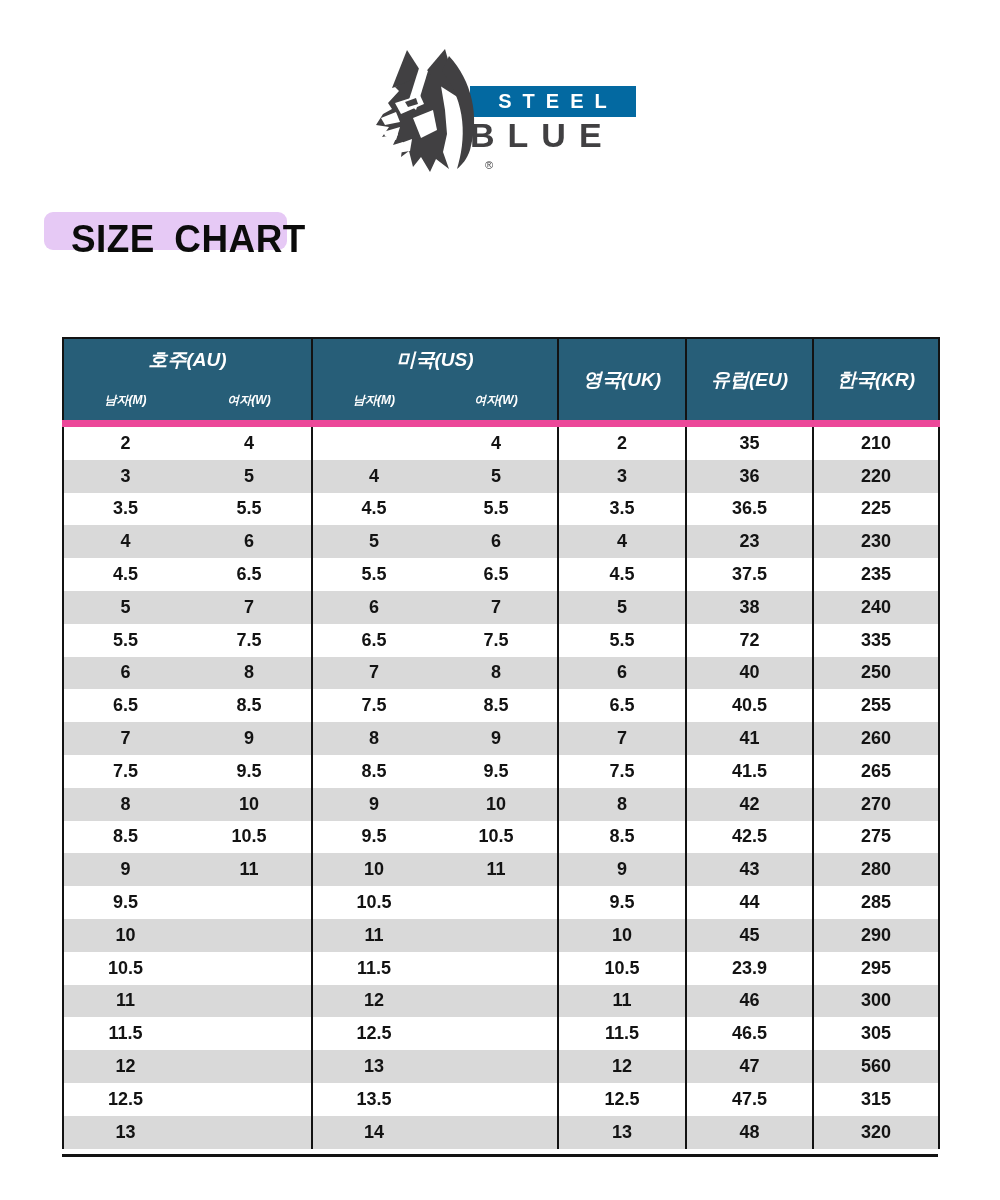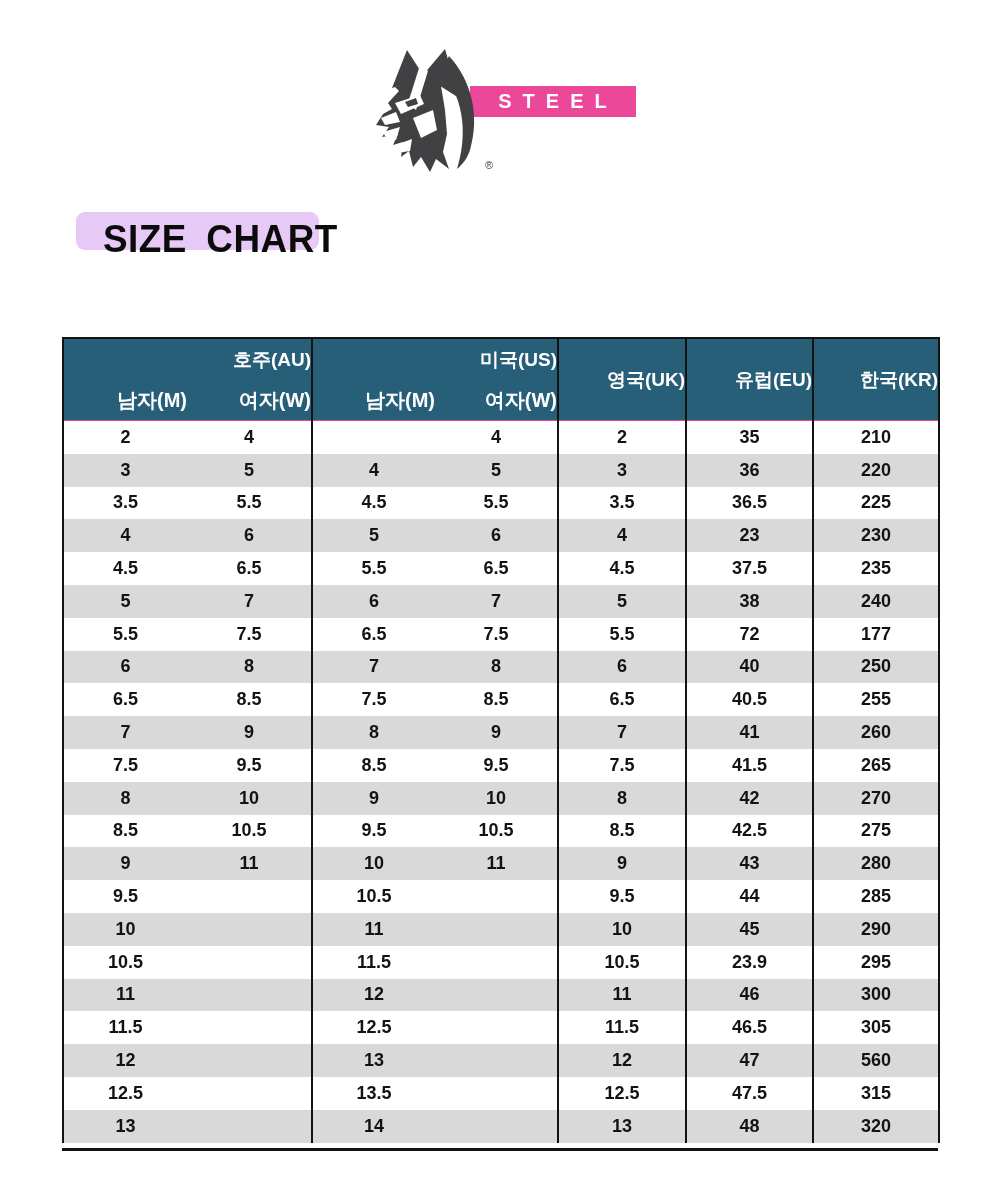--- a/index.html
+++ b/index.html
@@ -6,51 +6,51 @@
   body{
     width:1000px;height:1200px;position:relative;background:#ffffff;
     font-family:"Liberation Sans","DejaVu Sans",sans-serif;color:#131313;
     overflow:hidden;
   }
   
   .logo{position:absolute;left:375px;top:48px;width:266px;height:127px;}
   .logo svg{position:absolute;left:0;top:0;z-index:2;}
   .steel-bar{
     position:absolute;left:95px;top:38px;width:166px;height:31px;z-index:1;
-    background:#ec4899;color:#ffffff;font-weight:700;font-size:20px;
+    background:#0369a1;color:#ffffff;font-weight:700;font-size:20px;
     letter-spacing:11px;line-height:31px;text-align:center;text-indent:10px;
   }
   .blue-word{
     position:absolute;left:95px;top:70px;width:180px;z-index:1;
     color:#414042;font-weight:800;font-size:34px;line-height:34px;
     letter-spacing:13px;white-space:nowrap;
   }
   .reg{position:absolute;left:110px;top:111px;font-size:11px;color:#414042;z-index:3;}
   
-  .title-block{position:absolute;left:76px;top:212px;width:420px;height:60px;}
+  .title-block{position:absolute;left:44px;top:212px;width:420px;height:60px;}
   .hl{position:absolute;left:0;top:0;width:243px;height:38px;background:#e6c9f5;border-radius:9px;}
   h1.title{
     position:absolute;left:27px;top:7px;margin:0;white-space:nowrap;
     font-size:38px;line-height:40px;font-weight:800;letter-spacing:.5px;word-spacing:9px;
     transform:scaleX(.97);transform-origin:left center;color:#0b0b0b;
   }
   
   .table-wrap{
     position:absolute;left:62px;top:337px;width:876px;
     padding-bottom:5px;border-bottom:3px solid #131313;
   }
   table{width:876px;border-collapse:collapse;table-layout:fixed;
     border:2px solid #131313;border-bottom:none;}
   thead th{
     background:#275e78;color:#ffffff;font-size:19px;font-weight:700;
-    text-align:right;padding:0;
+    text-align:center;padding:0;font-style:italic;
   }
   thead tr.row-group th{height:41px;}
-  thead tr.row-sub th{height:40px;font-size:20px;}
-  th.bb{border-bottom:1px solid #ec4899;}
+  thead tr.row-sub th{height:40px;font-size:12px;}
+  th.bb{border-bottom:7px solid #ec4899;}
   .sep{border-right:2px solid #131313;}
   tbody td{
     height:32.8px;padding:0;text-align:center;vertical-align:middle;
     font-size:18px;font-weight:700;color:#131313;background:#ffffff;
   }
   tbody tr:nth-child(even) td{background:#d9d9d9;}
 </style>
 </head>
 <body>
 
@@ -70,20 +70,21 @@
         <path d="M6 70 L21 64 L25 74 L10 77 Z"></path>
         <path d="M8 84 L25 79 L21 92 L10 88 Z"></path>
         <path d="M18 98 L37 91 L35 103 L22 105 Z"></path>
         <path d="M38 70 L58 62 L62 82 L46 90 Z"></path>
       </g>
       <path fill="#414042" d="M30 54 L41 50 L43 56 L33 59 Z"></path>
     </svg>
     <div class="steel-bar">
       <span>STEEL</span>
     </div>
+    <div class="blue-word">BLUE</div>
     <span class="reg">®</span>
   </header>
 
   <section class="title-block">
     <span class="hl"></span>
     <h1 class="title">SIZE CHART</h1>
   </section>
 
   <div class="table-wrap">
     <table>
@@ -166,21 +167,21 @@
             <td class="sep">38</td>
             <td>240</td>
           </tr>
           <tr>
             <td>5.5</td>
             <td class="sep">7.5</td>
             <td>6.5</td>
             <td class="sep">7.5</td>
             <td class="sep">5.5</td>
             <td class="sep">72</td>
-            <td>177</td>
+            <td>335</td>
           </tr>
           <tr>
             <td>6</td>
             <td class="sep">8</td>
             <td>7</td>
             <td class="sep">8</td>
             <td class="sep">6</td>
             <td class="sep">40</td>
             <td>250</td>
           </tr>

